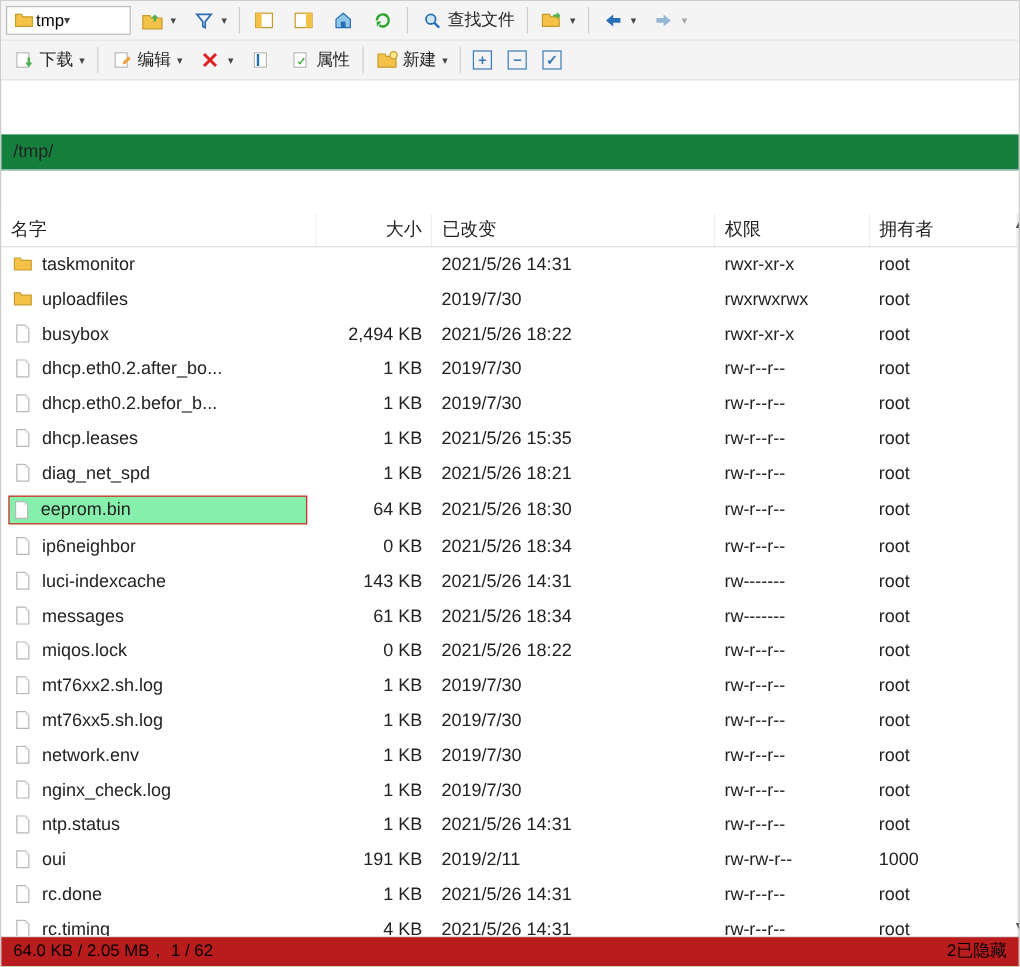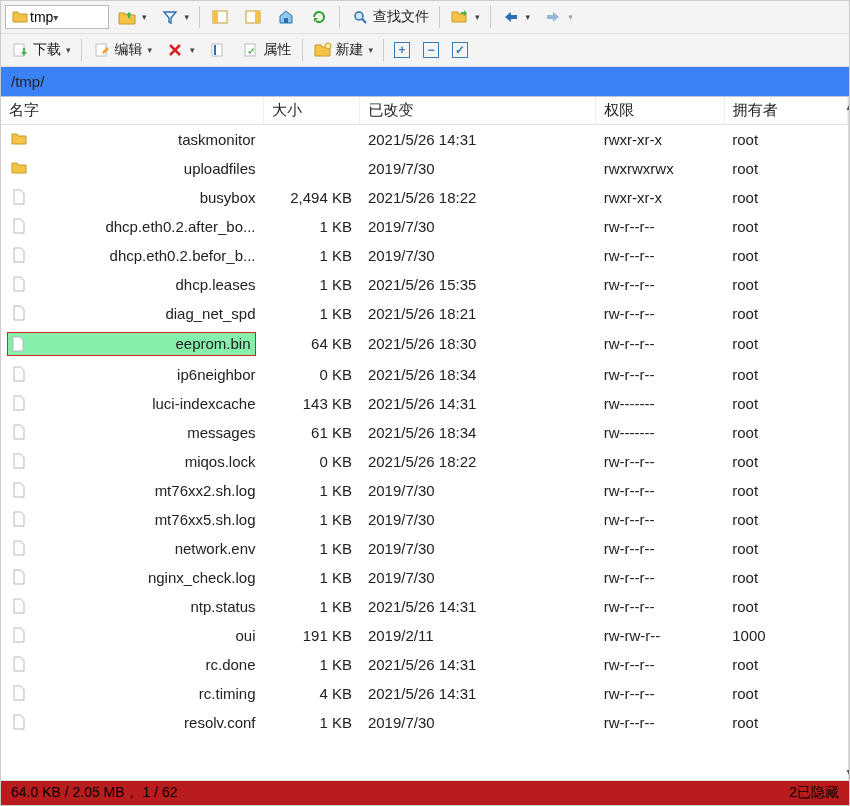--- a/index.html
+++ b/index.html
@@ -49,31 +49,33 @@
   .sep {
     width: 1px;
     height: 22px;
     background: #ccc;
     margin: 0 2px;
   }
   .dd-caret { font-size: 9px; color: #444; margin-left: 2px; }
   .ico { width: 20px; height: 20px; display: inline-flex; align-items: center; justify-content: center; }
   
   .pathbar {
-    background: #3b82f6;
+    background: #15803d;
     padding: 6px 10px;
     font-size: 15px;
     color: #222;
     border-bottom: 1px solid #b8c8d8;
+    margin-top: 45px;
   }
   
   .table-wrap {
     flex: 1 1 auto;
     display: flex;
     min-height: 0;
+    margin-top: 36px;
   }
   .table-scroll {
     flex: 1 1 auto;
     overflow: hidden;
     position: relative;
   }
   table {
     width: 100%;
     border-collapse: collapse;
     table-layout: fixed;
@@ -83,33 +85,33 @@
     font-weight: normal;
     font-size: 15px;
     padding: 4px 8px;
     background: #fff;
     border-bottom: 1px solid #e0e0e0;
     border-right: 1px solid #eee;
     color: #222;
     white-space: nowrap;
     overflow: hidden;
   }
-  thead th.size { }
+  thead th.size { text-align: right; }
   tbody td {
     padding: 4px 8px;
     font-size: 15px;
     color: #222;
     white-space: nowrap;
     overflow: hidden;
     text-overflow: ellipsis;
     vertical-align: middle;
   }
   tbody td.size { text-align: right; }
   tbody tr { height: 29px; }
-  .name-cell { display: flex; align-items: center; gap: 6px; overflow: hidden; justify-content: space-between;}
+  .name-cell { display: flex; align-items: center; gap: 6px; overflow: hidden;}
   .name-txt { overflow: hidden; text-overflow: ellipsis; white-space: nowrap; }
   .selrow td:first-child .name-cell {
     background: #86efac;
     border: 1.5px solid #d22;
     padding: 1px 4px 1px 0;
     margin-left: -2px;
   }
   
   .vscroll {
     width: 18px;

